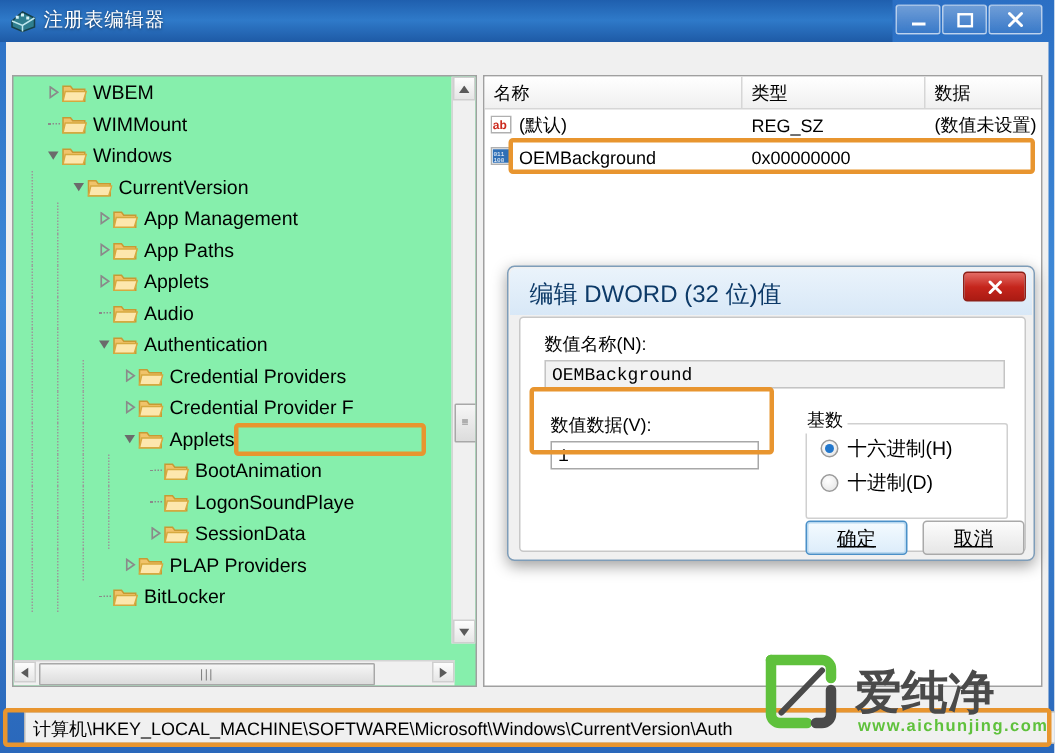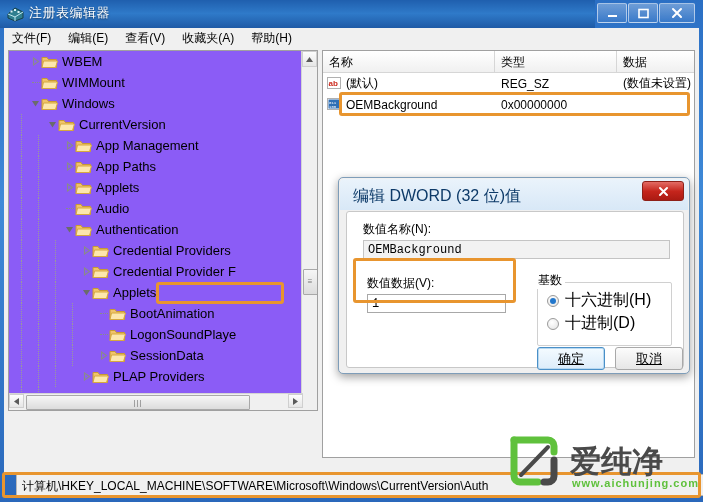--- a/index.html
+++ b/index.html
@@ -59,22 +59,22 @@
     background:#f0f0f0;
     display:flex;align-items:center;
     padding-left:8px;box-sizing:border-box;
   }
   .menu-item{
     font-size:12px;color:#000;margin-right:17px;white-space:nowrap;
   }
 
   
   #tree-pane{
-    position:absolute;left:4px;top:22px;width:310px;height:361px;
-    background:#8b5cf6;
+    position:absolute;left:4px;top:22px;width:310px;height:408px;
+    background:#86efac;
     border:1px solid #a0a0a0;
     box-sizing:border-box;
     overflow:hidden;
     padding-left:16px;
   }
   #tree-inner{
     position:absolute;left:0;top:0;width:294px;height:378px;
     overflow:hidden;
   }
   .tree-row{
@@ -241,21 +241,21 @@
   .radio{
     width:12px;height:12px;border-radius:50%;
     background:radial-gradient(circle at 40% 35%,#ffffff,#e2e2e2);
     border:1px solid #9a9a9a;margin-right:6px;flex:0 0 12px;
     display:flex;align-items:center;justify-content:center;box-sizing:border-box;
   }
   .radio.on::after{
     content:"";width:6px;height:6px;border-radius:50%;
     background:#2277cc;
   }
-  .rtext{font-size:16px;color:#000;}
+  .rtext{font-size:13px;color:#000;}
   .dbtn{
     position:absolute;top:135px;height:23px;
     font-size:13px;color:#000;
     display:flex;align-items:center;justify-content:center;
     border-radius:3px;box-sizing:border-box;text-decoration:underline;
   }
   #btn-ok{
     left:190px;width:68px;
     background:linear-gradient(180deg,#f4fbff,#dcecfa);
     border:1px solid #4a90c8;
@@ -301,27 +301,20 @@
     </div>
     <div class="winbtn" id="btn-close">
       <svg width="12" height="12" viewBox="0 0 12 12">
         <path d="M2 2 L10 10 M10 2 L2 10" stroke="#ffffff" stroke-width="2" stroke-linecap="round"></path>
       </svg>
     </div>
   </div>
 
   <div id="client">
 
-    <div id="menubar">
-      <span class="menu-item">文件(F)</span>
-      <span class="menu-item">编辑(E)</span>
-      <span class="menu-item">查看(V)</span>
-      <span class="menu-item">收藏夹(A)</span>
-      <span class="menu-item">帮助(H)</span>
-    </div>
 
     <div id="tree-pane">
       <div id="tree-inner">
           <div class="tree-row">
             <span style="display: inline-block; flex: 0 0 21px; height: 21px; position: relative;"></span>
             <span class="tri">
               <svg width="9" height="9" viewBox="0 0 9 9">
                 <path d="M2.5 1 L7.5 4.5 L2.5 8 Z" fill="none" stroke="#8a8a8a" stroke-width="1.1"></path>
               </svg>
             </span>

